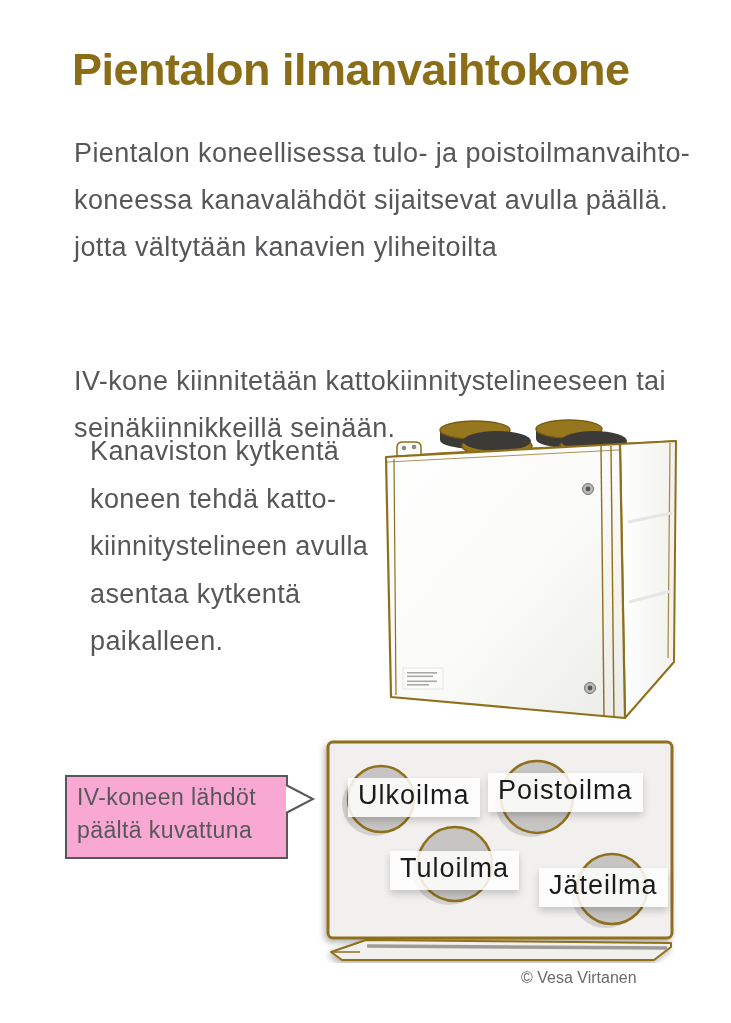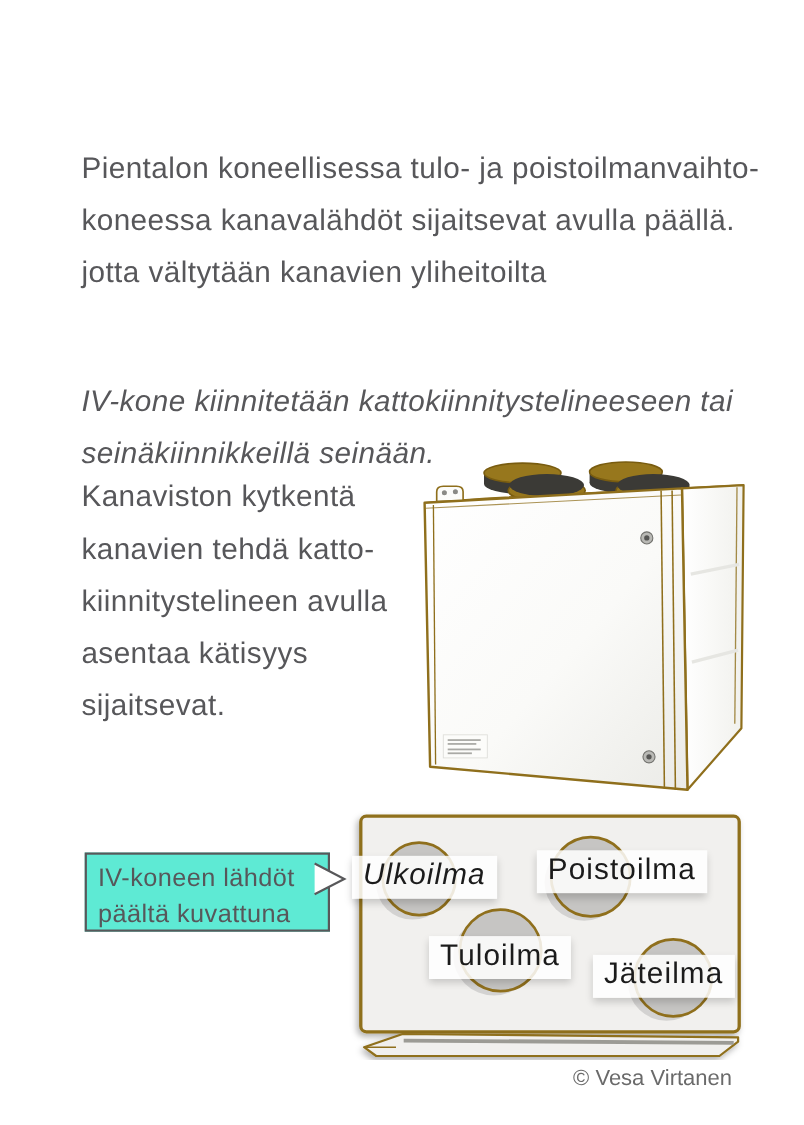--- a/index.html
+++ b/index.html
@@ -11,62 +11,63 @@
     position:absolute; left:72px; top:44px;
     font-size:45px; font-weight:bold; letter-spacing:-0.5px;
     color:#8a6d16; white-space:nowrap;
   }
   .bodytext {
     position:absolute; color:#57575a; font-size:27px; letter-spacing:0.4px;
   }
   .bodytext .tline { display:block; height:47px; line-height:47px; white-space:nowrap; }
   .sidecol .tline { height:47.5px; line-height:47.5px; }
   .callout-box {
-    position:absolute; left:65px; top:775px; width:223px; height:72px;
-    box-sizing:border-box; border:2px solid #58585a; background:#5eead4;
+    position:absolute; left:65px; top:775px; width:223px; height:84px;
+    box-sizing:border-box; border:2px solid #58585a; background:#f9a8d4;
     color:#57575a; font-size:23px; letter-spacing:0.4px;
-    padding:4px 0 0 10px; z-index:2;margin-left:12px;
+    padding:4px 0 0 10px; z-index:2;
   }
   .callout-box .tline { display:block; height:33px; line-height:33px; white-space:nowrap; }
   .callout-pointer { position:absolute; left:282px; top:782px; z-index:3; }
   .duct-label {
     position:absolute; z-index:2; font-size:27px; letter-spacing:1px;
     color:#1b1b1b; background:rgba(255,255,255,0.85);
     padding:2px 10px 6px 10px; white-space:nowrap;
     box-shadow:0 4px 7px rgba(0,0,0,0.18);
   }
   .copyright {
-    position:absolute; left:521px; top:969px; font-size:20px; color:#6a6a6a;
+    position:absolute; left:521px; top:969px; font-size:16px; color:#6a6a6a;
     white-space:nowrap;
   }
   svg { position:absolute; }
 </style>
 </head>
 <body>
 
 <div class="page">
 
+  <div class="page-title">Pientalon ilmanvaihtokone</div>
 
   <div class="bodytext" style="left:74px; top:130px;">
     <span class="tline">Pientalon koneellisessa tulo- ja poistoilmanvaihto-</span>
     <span class="tline">koneessa kanavalähdöt sijaitsevat avulla päällä.</span>
     <span class="tline">jotta vältytään kanavien yliheitoilta</span>
   </div>
 
-  <div class="bodytext" style="left:74px; top:342px;font-style:italic;">
+  <div class="bodytext" style="left:74px; top:358px;">
     <span class="tline">IV-kone kiinnitetään kattokiinnitystelineeseen tai</span>
     <span class="tline">seinäkiinnikkeillä seinään.</span>
   </div>
 
-  <div class="bodytext sidecol" style="left:74px; top:428px;">
+  <div class="bodytext sidecol" style="left:90px; top:428px;">
     <span class="tline">Kanaviston kytkentä</span>
-    <span class="tline">kanavien tehdä katto-</span>
+    <span class="tline">koneen tehdä katto-</span>
     <span class="tline">kiinnitystelineen avulla</span>
-    <span class="tline">asentaa kätisyys</span>
-    <span class="tline">sijaitsevat.</span>
+    <span class="tline">asentaa kytkentä</span>
+    <span class="tline">paikalleen.</span>
   </div>
 
   <svg style="left:350px; top:408px;" width="345" height="325" viewBox="350 408 345 325">
     <defs>
       <linearGradient id="frontGrad" x1="0" y1="0" x2="1" y2="1">
         <stop offset="0" stop-color="#ffffff"></stop>
         <stop offset="0.55" stop-color="#fafaf8"></stop>
         <stop offset="1" stop-color="#ebebe7"></stop>
       </linearGradient>
       <linearGradient id="sideGrad" x1="0" y1="0" x2="1" y2="0">
@@ -152,21 +153,21 @@
     <ellipse cx="449" cy="869" rx="37" ry="36" fill="rgba(0,0,0,0.12)"></ellipse>
     <circle cx="455" cy="864" r="37" fill="#c6c5c3" stroke="#8f6f1c" stroke-width="2.5"></circle>
     <ellipse cx="606" cy="894" rx="35" ry="34" fill="rgba(0,0,0,0.12)"></ellipse>
     <circle cx="612" cy="889" r="35" fill="#c6c5c3" stroke="#8f6f1c" stroke-width="2.5"></circle>
 
     <path d="M331,952 L366,940 L671,943 L671,947 L654,960 L342,960 Z" fill="#f1f0ee" stroke="#8f6f1c" stroke-width="2" stroke-linejoin="round" filter="url(#panelShadow)"></path>
     <path d="M367,946 L667,948" stroke="#8d8c85" stroke-width="3.5" opacity="0.85" fill="none"></path>
     <path d="M331,952 L360,952" stroke="#8f6f1c" stroke-width="1.5" fill="none"></path>
   </svg>
 
-  <div class="duct-label" style="left:320px; top:778px;font-style:italic;">Ulkoilma</div>
+  <div class="duct-label" style="left:348px; top:778px;">Ulkoilma</div>
   <div class="duct-label" style="left:488px; top:773px;">Poistoilma</div>
   <div class="duct-label" style="left:539px; top:868px;">Jäteilma</div>
   <div class="duct-label" style="left:390px; top:851px;">Tuloilma</div>
 
   <div class="callout-box">
     <span class="tline">IV-koneen lähdöt</span>
     <span class="tline">päältä kuvattuna</span>
   </div>
   <svg class="callout-pointer" width="34" height="36" viewBox="0 0 34 36">
     <path d="M4,3 L31,17 L4,31" fill="#ffffff" stroke="#58585a" stroke-width="2" stroke-linejoin="miter"></path>

